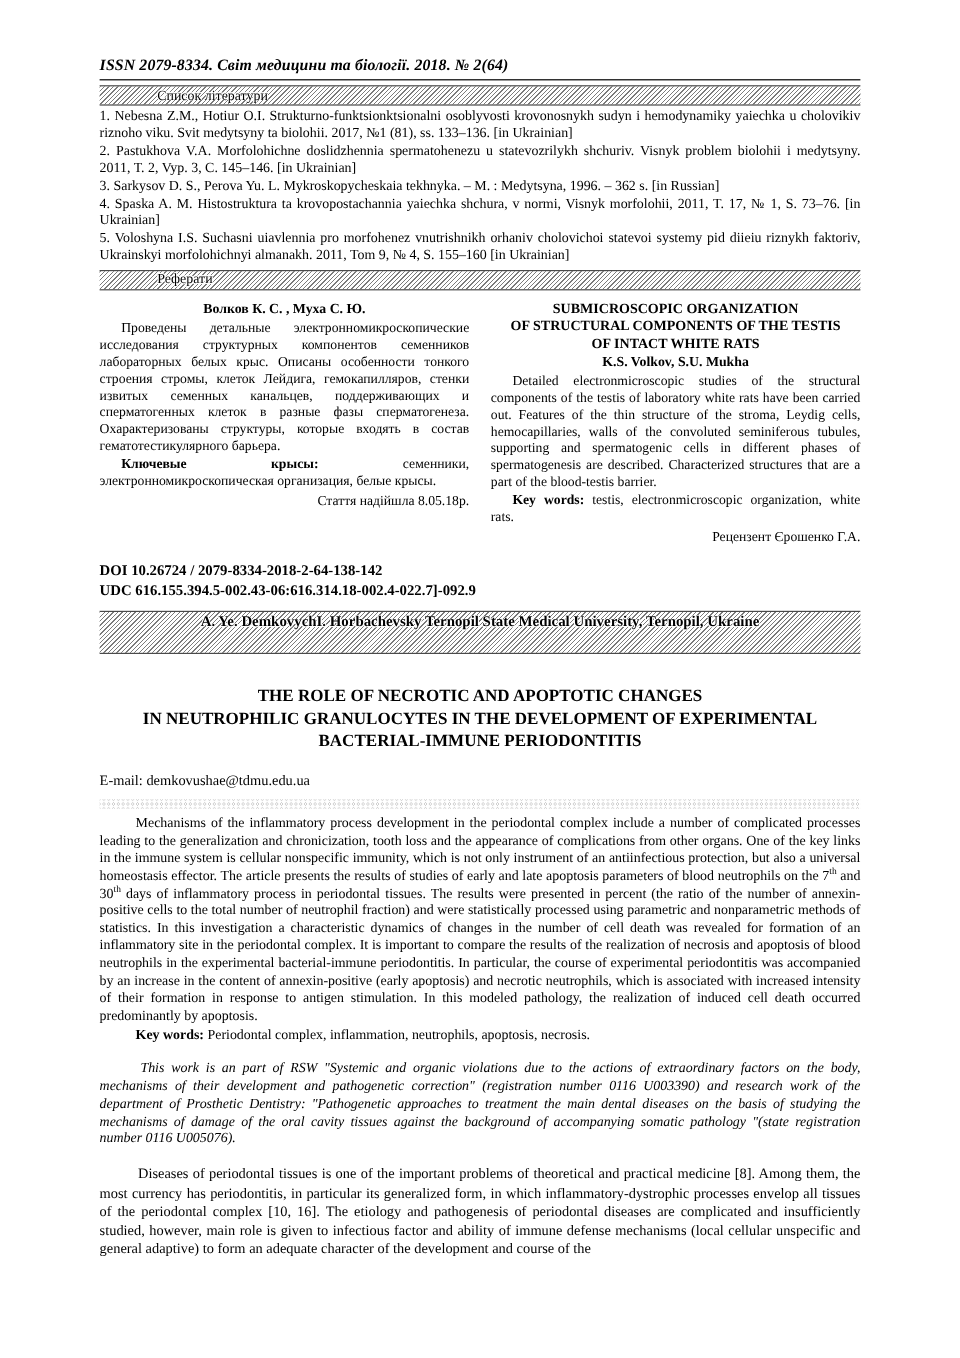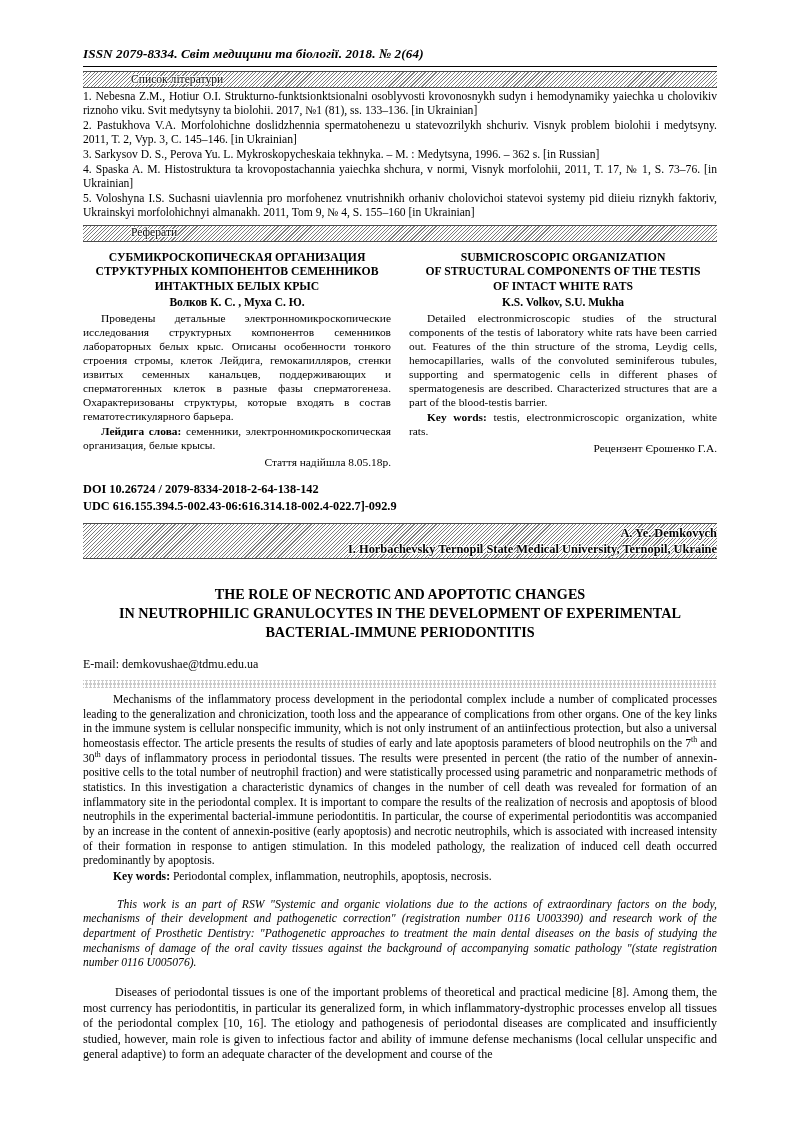--- a/index.html
+++ b/index.html
@@ -61,23 +61,22 @@
     padding-left: 48px;
     line-height: 1;
     color: #000;
     text-shadow:
       0.7px 0 #fff, -0.7px 0 #fff, 0 0.7px #fff, 0 -0.7px #fff,
       0.7px 0.7px #fff, -0.7px 0.7px #fff, 0.7px -0.7px #fff, -0.7px -0.7px #fff;
   }
   .hatch-bar.authors-bar {
     height: 34px;
     margin-top: 9px;
-    flex-direction: column;
     justify-content: center;
-    align-items: flex-end;
+    align-items: flex-start;
   }
   .hatch-bar.authors-bar .bar-line {
     font-weight: bold;
     font-size: 12.4px;
     line-height: 1.32;
     padding-left: 0;
     text-align: center;
     color: #000;
     text-shadow:
       0.7px 0 #fff, -0.7px 0 #fff, 0 0.7px #fff, 0 -0.7px #fff,
@@ -245,27 +244,24 @@
       <p class="ref-item">4. Spaska A. M. Histostruktura ta krovopostachannia yaiechka shchura, v normi, Visnyk morfolohii, 2011, T. 17, № 1, S. 73–76. [in Ukrainian]</p>
       <p class="ref-item">5. Voloshyna I.S. Suchasni uiavlennia pro morfohenez vnutrishnikh orhaniv cholovichoi statevoi systemy pid diieiu riznykh faktoriv, Ukrainskyi morfolohichnyi almanakh. 2011, Tom 9, № 4, S. 155–160 [in Ukrainian]</p>
     </div>
 
     <div class="hatch-bar">
       <span class="bar-label">Реферати</span>
     </div>
 
     <div class="abstracts">
       <div class="abstract-col">
-        <div class="abs-title">СУБМИКРОСКОПИЧЕСКАЯ ОРГАНИЗАЦИЯ
-СТРУКТУРНЫХ КОМПОНЕНТОВ СЕМЕННИКОВ
-ИНТАКТНЫХ БЕЛЫХ КРЫС</div>
         <div class="abs-authors">Волков К. С. , Муха С. Ю.</div>
         <div class="abs-body">Проведены детальные электронномикроскопические исследования структурных компонентов семенников лабораторных белых крыс. Описаны особенности тонкого строения стромы, клеток Лейдига, гемокапилляров, стенки извитых семенных канальцев, поддерживающих и сперматогенных клеток в разные фазы сперматогенеза. Охарактеризованы структуры, которые  входять в состав гематотестикулярного барьера.</div>
         <div class="abs-keywords">
-          <b>Лейдига слова:</b>
+          <b>Ключевые крысы:</b>
           <span>семенники, электронномикроскопическая организация,  белые крысы.</span>
         </div>
         <div class="abs-note">Стаття надійшла 8.05.18р.</div>
       </div>
 
       <div class="abstract-col">
         <div class="abs-title">SUBMICROSCOPIC ORGANIZATION
 OF STRUCTURAL COMPONENTS OF THE TESTIS
 OF INTACT WHITE RATS</div>
         <div class="abs-authors">K.S. Volkov, S.U. Mukha</div>

